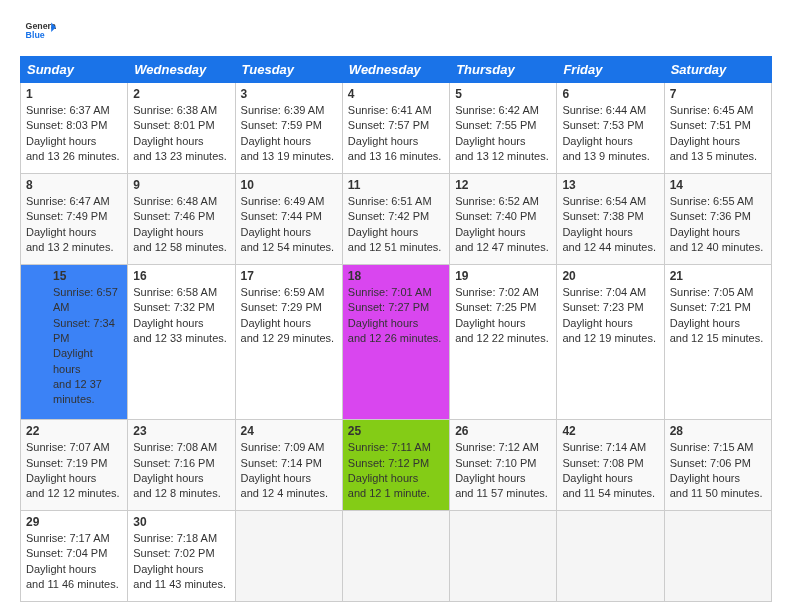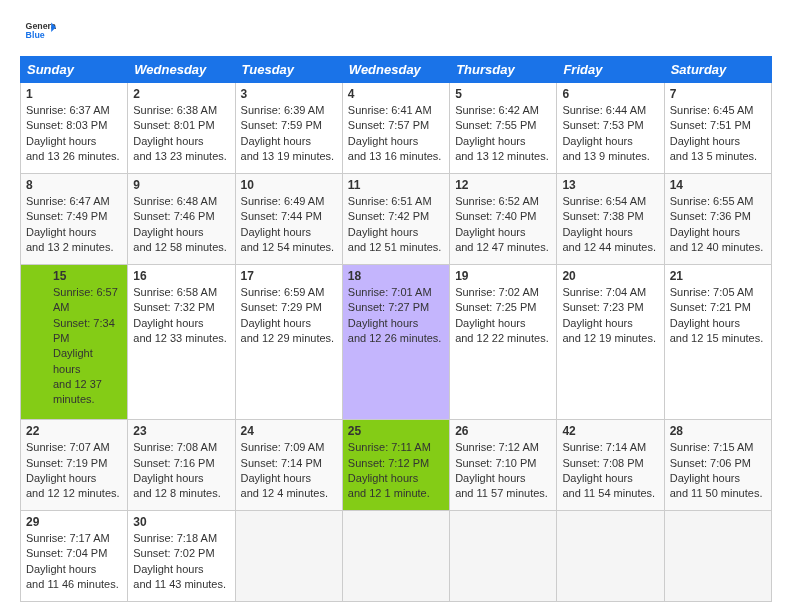--- a/index.html
+++ b/index.html
@@ -176,33 +176,33 @@
           <td style="background: rgb(249, 249, 249);">
             <span class="day-num">13</span>
             <div class="day-info">Sunrise: 6:54 AM<br>Sunset: 7:38 PM<br>Daylight hours<br>and 12 44 minutes.</div>
           </td>
           <td style="background: rgb(249, 249, 249);">
             <span class="day-num">14</span>
             <div class="day-info">Sunrise: 6:55 AM<br>Sunset: 7:36 PM<br>Daylight hours<br>and 12 40 minutes.</div>
           </td>
         </tr>
         <tr>
-          <td style="background: #84cc16; padding-left: 32px;">
+          <td style="background: #3b82f6; padding-left: 32px;">
             <span class="day-num">15</span>
             <div class="day-info">Sunrise: 6:57 AM<br>Sunset: 7:34 PM<br>Daylight hours<br>and 12 37 minutes.</div>
           </td>
           <td style="background: rgb(255, 255, 255);">
             <span class="day-num">16</span>
             <div class="day-info">Sunrise: 6:58 AM<br>Sunset: 7:32 PM<br>Daylight hours<br>and 12 33 minutes.</div>
           </td>
           <td style="background: rgb(255, 255, 255);">
             <span class="day-num">17</span>
             <div class="day-info">Sunrise: 6:59 AM<br>Sunset: 7:29 PM<br>Daylight hours<br>and 12 29 minutes.</div>
           </td>
-          <td style="background: #c4b5fd;">
+          <td style="background: #d946ef;">
             <span class="day-num">18</span>
             <div class="day-info">Sunrise: 7:01 AM<br>Sunset: 7:27 PM<br>Daylight hours<br>and 12 26 minutes.</div>
           </td>
           <td style="background: rgb(255, 255, 255);">
             <span class="day-num">19</span>
             <div class="day-info">Sunrise: 7:02 AM<br>Sunset: 7:25 PM<br>Daylight hours<br>and 12 22 minutes.</div>
           </td>
           <td style="background: rgb(255, 255, 255);">
             <span class="day-num">20</span>
             <div class="day-info">Sunrise: 7:04 AM<br>Sunset: 7:23 PM<br>Daylight hours<br>and 12 19 minutes.</div>

